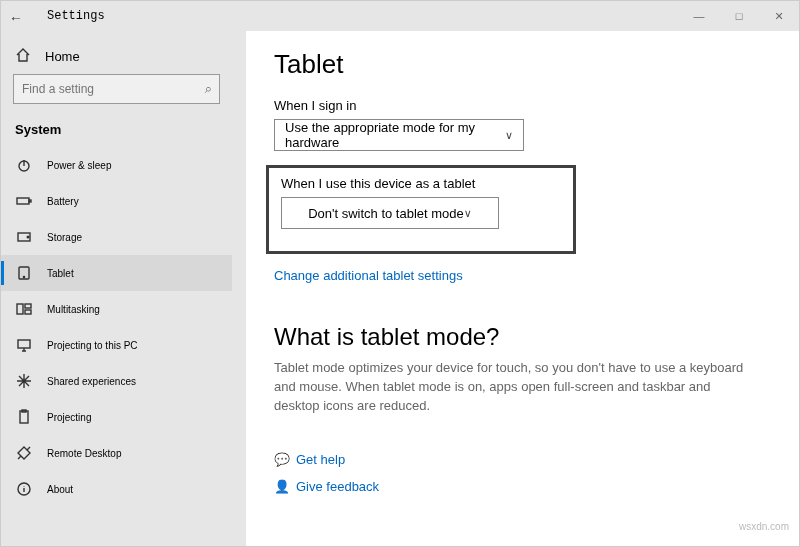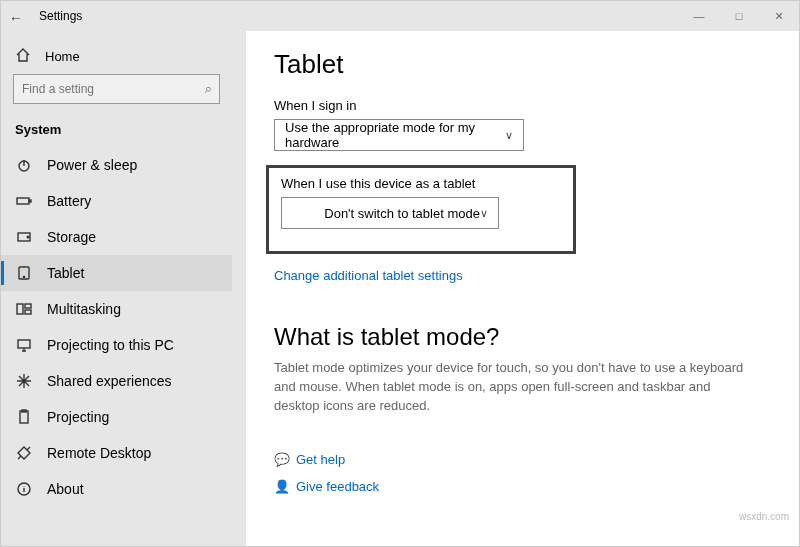--- a/index.html
+++ b/index.html
@@ -1,47 +1,47 @@
 <!DOCTYPE html>
 <html><head>
   <meta charset="utf-8">
   <style>
     * { box-sizing: border-box; margin: 0; padding: 0; font-family: "Segoe UI", Arial, sans-serif; }
     body { width: 800px; height: 547px; background: #fff; overflow: hidden; position: relative; }
     .window { width: 800px; height: 547px; display: flex; flex-direction: column; border: 1px solid #ccc; }
     .titlebar { height: 30px; background: #e6e6e6; display: flex; align-items: center; position: relative; }
     .back { width: 30px; text-align: center; font-size: 14px; color: #333; cursor: pointer; }
-    .title { font-size: 12px; color: #000; margin-left: 8px; }
+    .title { font-size: 12px; color: #000; margin-left: 16px; font-family: Liberation Mono, monospace; }
     .winbtns { position: absolute; right: 0; top: 0; display: flex; }
     .winbtn { width: 40px; height: 30px; display: flex; align-items: center; justify-content: center; font-size: 11px; color: #666; cursor: pointer; }
     .body { flex: 1; display: flex; overflow: hidden; }
     .sidebar { width: 245px; background: #e6e6e6; padding: 8px 14px 0 0; overflow-y: auto; }
     .home { display: flex; align-items: center; padding: 8px 14px; font-size: 13px; color: #000; cursor: pointer; }
     .home .ico { width: 18px; margin-right: 12px; }
     .searchwrap { margin: 0 12px 12px 12px; position: relative; }
     .search { width: 100%; height: 30px; border: 1px solid #999; background: #f0f0f0; padding: 0 28px 0 8px; font-size: 12px; color: #666; }
     .searchico { position: absolute; right: 8px; top: 7px; color: #666; font-size: 13px; }
     .group { padding: 6px 14px 10px 14px; font-size: 13px; font-weight: 600; color: #000; }
-    .navitem { display: flex; align-items: center; padding: 10px 14px; font-size: 14px; color: #000; cursor: pointer; position: relative; }
+    .navitem { display: flex; align-items: center; padding: 10px 14px; font-size: 10px; color: #000; cursor: pointer; position: relative; }
     .navitem.active { background: #d8d8d8; }
     .navitem.active::before { content: ""; position: absolute; left: 0; top: 6px; bottom: 6px; width: 3px; background: #0078d4; }
     .navitem .ico { width: 18px; margin-right: 14px; display: flex; align-items: center; justify-content: center; color: #333; }
     .content { flex: 1; padding: 18px 28px 0 28px; overflow-y: auto; position: relative; }
     h1 { font-size: 26px; font-weight: 400; margin-bottom: 18px; }
     .lbl { font-size: 13px; color: #000; margin-bottom: 6px; }
-    .dd { border: 1px solid #888; height: 32px; width: 250px; display: flex; align-items: center; justify-content: flex-end; padding: 0 10px; font-size: 13px; cursor: pointer; margin-bottom: 18px; background: #fff; }
+    .dd { border: 1px solid #888; height: 32px; width: 250px; display: flex; align-items: center; justify-content: center; padding: 0 10px; font-size: 13px; cursor: pointer; margin-bottom: 18px; background: #fff; }
     .chev { font-size: 11px; color: #444; }
     .hl { border: 3px solid #404040; padding: 8px 12px 10px 12px; margin: -4px -8px 14px -8px; width: 310px; }
     .hl .dd { width: 218px; margin-bottom: 12px; }
     .link { color: #0067c0; font-size: 13px; cursor: pointer; }
     h2 { font-size: 24px; font-weight: 400; margin: 40px 0 8px 0; }
     .desc { font-size: 13px; color: #666; line-height: 1.45; max-width: 480px; }
     .helprow { display: flex; align-items: center; margin-top: 12px; }
     .helprow .hico { width: 22px; color: #333; font-size: 13px; }
-    .watermark { position: absolute; right: 10px; bottom: 24px; font-size: 10px; color: #bbb; }
+    .watermark { position: absolute; right: 10px; bottom: 14px; font-size: 10px; color: #bbb; }
     svg { width: 16px; height: 16px; stroke: #333; fill: none; stroke-width: 1.4; }
   </style>
 </head>
 <body>
 
 <div class="window">
   <div class="titlebar">
     <div class="back">←</div>
     <div class="title">Settings</div>
     <div class="winbtns">

